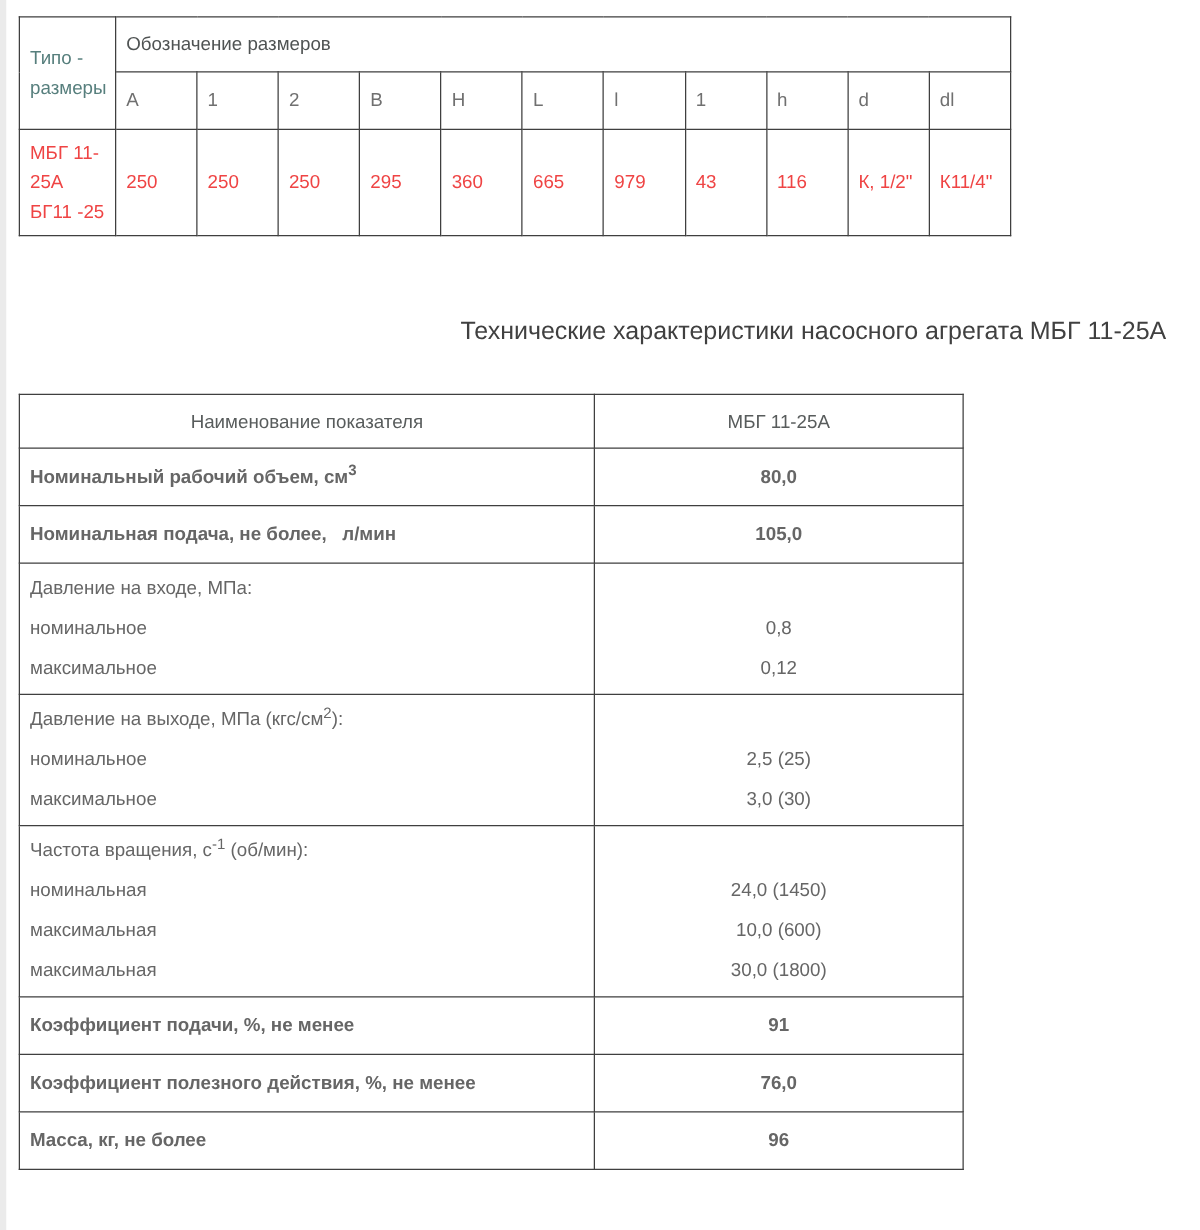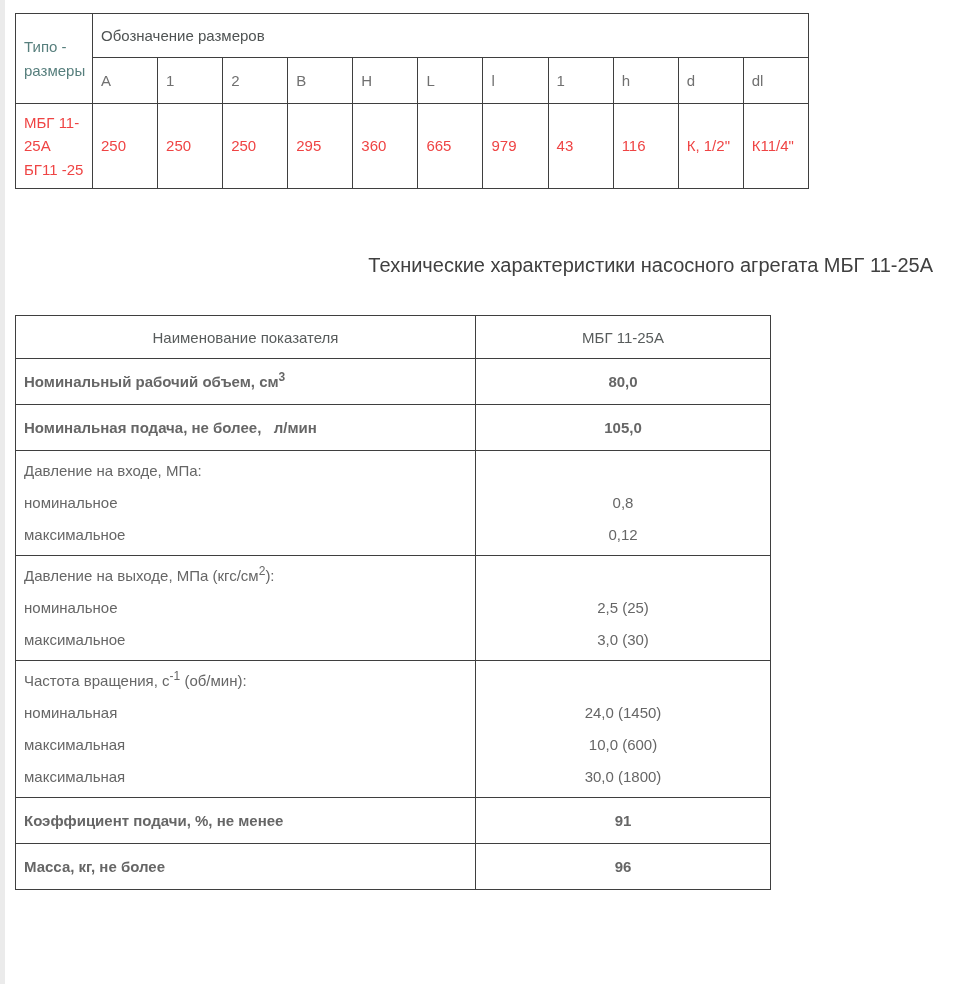--- a/index.html
+++ b/index.html
@@ -215,20 +215,28 @@
         <tr class="single">
           <td class="label-cell">
             <div class="line">Коэффициент подачи, %, не менее</div>
           </td>
           <td class="value-cell">
             <div class="line">91</div>
           </td>
         </tr>
         <tr class="single">
           <td class="label-cell">
+            <div class="line">Коэффициент полезного действия, %, не менее</div>
+          </td>
+          <td class="value-cell">
+            <div class="line">76,0</div>
+          </td>
+        </tr>
+        <tr class="single">
+          <td class="label-cell">
             <div class="line">Масса, кг, не более</div>
           </td>
           <td class="value-cell">
             <div class="line">96</div>
           </td>
         </tr>
       </tbody>
   </table>
 
 </div>

